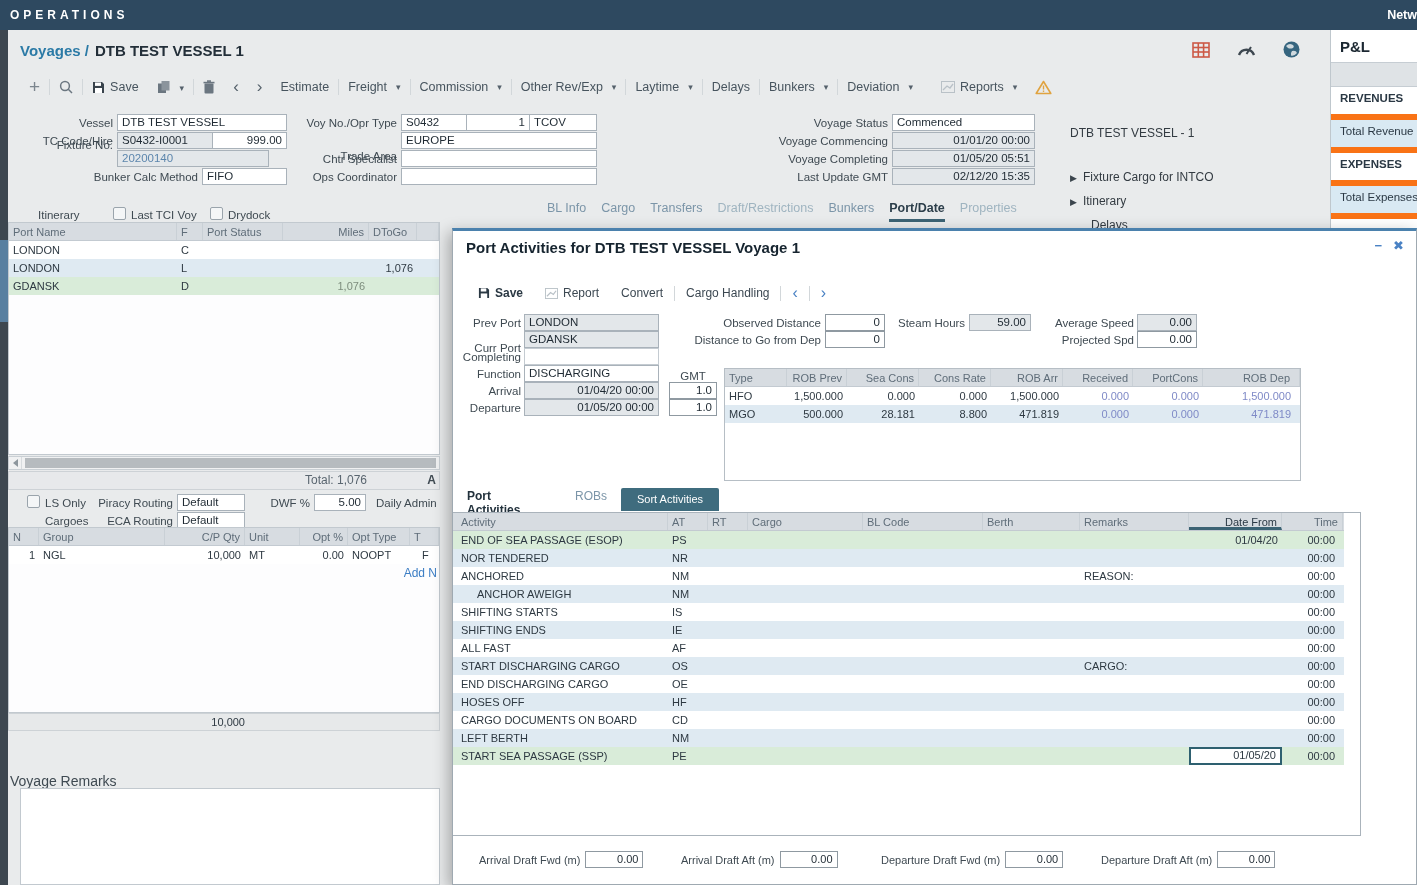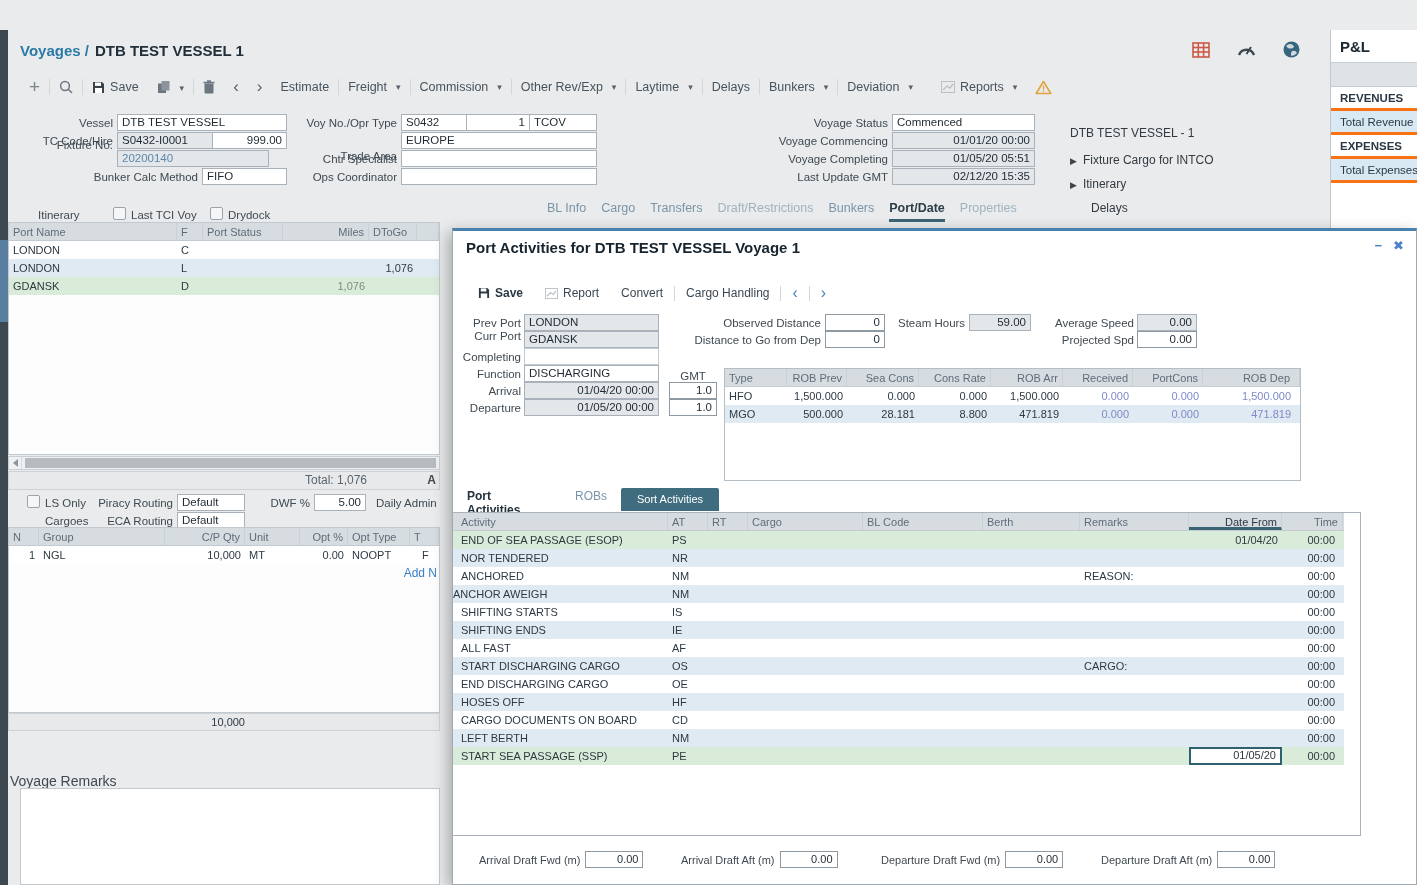--- a/index.html
+++ b/index.html
@@ -77,21 +77,21 @@
   .cargo-total { position:absolute; left:0px; top:683px; width:432px; height:18px; background:#e7e9ea; border:1px solid #cdd2d6; font-size:11px; color:#2e3942; line-height:16px; }
   .cargo-total span { position:absolute; left:156px; width:80px; text-align:right; }
 
   .remarks-lbl { position:absolute; left:2px; top:743px; font-size:14px; color:#3f4a52; }
   .remarks-box { position:absolute; left:12px; top:758px; width:420px; height:97px; background:#fff; border:1px solid #c2c9cf; }
 
   
   .pnl { position:absolute; left:1330px; top:30px; width:87px; height:855px; background:#fff; border-left:1px solid #bfc7cd; z-index:2; }
   .pnl .hd { height:33px; line-height:33px; padding-left:9px; font-size:15px; font-weight:bold; color:#1b2731; border-bottom:1px solid #c6cdd3; }
   .pnl .band { height:24px; background:#dfe3e6; border-bottom:1px solid #c6cdd3; }
-  .pnl .prow { height:24px; line-height:23px; padding-left:9px; font-size:11.5px; color:#2a3844; border-bottom:3px solid #f97316; white-space:nowrap; overflow:hidden; }
+  .pnl .prow { height:33px; line-height:23px; padding-left:9px; font-size:11.5px; color:#2a3844; border-bottom:6px solid #f97316; white-space:nowrap; overflow:hidden; }
   .pnl .prow.bold { font-weight:bold; }
   .pnl .prow.blue { background:#d9e9f3; }
 
   
   .dialog { position:absolute; left:452px; top:228px; width:965px; height:657px; background:#fff; border:1px solid #9fa9b1; border-top:3px solid #4b81ad; box-shadow:-4px 4px 14px rgba(0,0,0,.28); z-index:5; }
   .dlg-title { position:absolute; left:13px; top:8px; font-size:15px; font-weight:bold; color:#16242f; }
   .dlg-ctrl { position:absolute; top:7px; color:#4a82c4; font-weight:bold; font-size:13px; }
   .dlg-min { right:34px; }
   .dlg-close { right:12px; }
   .dlg-toolbar { position:absolute; left:14px; top:50px; height:24px; display:flex; align-items:center; font-size:12px; color:#3c4852; }
@@ -122,20 +122,24 @@
   .drafts .dfld { width:58px; height:17px; border:1px solid #8f99a1; font-size:11px; line-height:15px; text-align:right; padding:0 4px; background:#fff; color:#1f2a33; }
   .g1 { width:172px; } .g2 { width:168px; margin-left:30px; } .g3 { width:192px; margin-left:32px; } .g4 { width:190px; margin-left:28px; }
 
   svg { flex:none; }
 </style>
 </head>
 <body>
 
 <div class="app">
 
+  <div class="topbar">
+    <span class="brand">OPERATIONS</span>
+    <span class="right-text">Netw</span>
+  </div>
 
   <div class="left-strip">
       <div class="seg"></div>
     </div>
 
   <div class="main">
 
     <div class="breadcrumb">
       <span class="sec">Voyages /</span><span class="ttl">DTB TEST VESSEL 1</span>
     </div>
@@ -263,21 +267,21 @@
     <span class="lbl" style="left:750px;top:87px;width:130px;">Voyage Status</span>
     <span class="fld" style="left:884px;top:84px;width:143px;">Commenced</span>
     <span class="lbl" style="left:750px;top:105px;width:130px;">Voyage Commencing</span>
     <span class="fld ro r" style="left:884px;top:102px;width:143px;">01/01/20 00:00</span>
     <span class="lbl" style="left:750px;top:123px;width:130px;">Voyage Completing</span>
     <span class="fld ro r" style="left:884px;top:120px;width:143px;">01/05/20 05:51</span>
     <span class="lbl" style="left:750px;top:141px;width:130px;">Last Update GMT</span>
     <span class="fld ro r" style="left:884px;top:138px;width:143px;">02/12/20 15:35</span>
 
     <div class="tree">
-      <div class="node" style="margin-bottom:13px;">DTB TEST VESSEL - 1</div>
+      <div class="node" style="margin-bottom:30px;">DTB TEST VESSEL - 1</div>
       <div>
 
       <div class="node"><span class="arrow">▶</span><span>Fixture Cargo for INTCO</span></div>
           <div class="node"><span class="arrow">▶</span><span>Itinerary</span></div>
           <div class="node noarrow"><span class="arrow"></span><span>Delays</span></div>
         </div>
     </div>
 
     <div class="main-tabs">
 
@@ -428,21 +432,21 @@
           <span class="chev">‹</span>
         </span>
       <span class="sep"></span>
       <span class="itm">
           <span class="chev">›</span>
         </span>
     </div>
 
     <span class="lbl" style="left:2px;top:86px;width:66px;">Prev Port</span>
     <span class="fld ro" style="left:71px;top:83px;width:135px;">LONDON</span>
-    <span class="lbl" style="left:2px;top:99px;width:66px;">Curr Port</span>
+    <span class="lbl" style="left:2px;top:111px;width:66px;">Curr Port</span>
     <span class="fld ro" style="left:71px;top:100px;width:135px;">GDANSK</span>
     <span class="lbl" style="left:2px;top:120px;width:66px;">Completing</span>
     <span class="fld" style="left:71px;top:117px;width:135px;border-color:#c4cbd1;"></span>
     <span class="lbl" style="left:2px;top:137px;width:66px;">Function</span>
     <span class="fld" style="left:71px;top:134px;width:135px;">DISCHARGING</span>
     <span class="lbl" style="left:2px;top:154px;width:66px;">Arrival</span>
     <span class="fld ro r" style="left:71px;top:151px;width:135px;">01/04/20 00:00</span>
     <span class="lbl" style="left:2px;top:171px;width:66px;">Departure</span>
     <span class="fld ro r" style="left:71px;top:168px;width:135px;">01/05/20 00:00</span>
 
@@ -545,21 +549,21 @@
             <span>NM</span>
             <span></span>
           <span></span>
             <span></span>
             <span></span>
           <span>REASON:</span>
             <span class="ar"></span>
             <span class="ar" style="padding-right:8px;">00:00</span>
         </div>
           <div class="trow act-grid row-blue">
-          <span style="padding-left:0;">ANCHOR AWEIGH</span>
+          <span style="padding-left:24px;">ANCHOR AWEIGH</span>
             <span>NM</span>
             <span></span>
           <span></span>
             <span></span>
             <span></span>
           <span></span>
             <span class="ar"></span>
             <span class="ar" style="padding-right:8px;">00:00</span>
         </div>
           <div class="trow act-grid">

